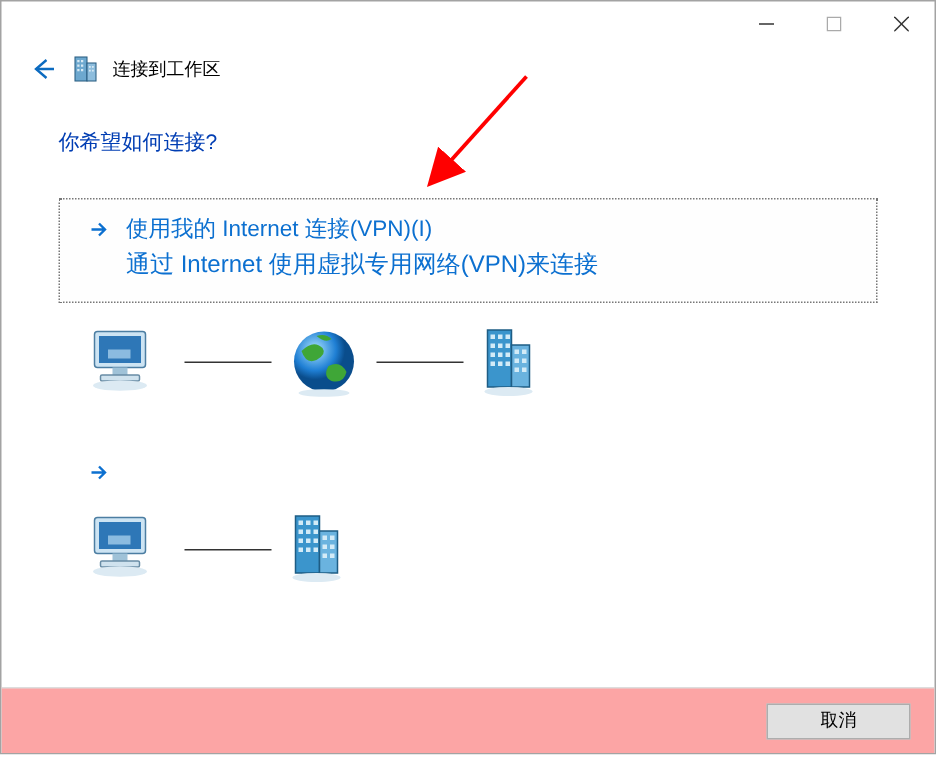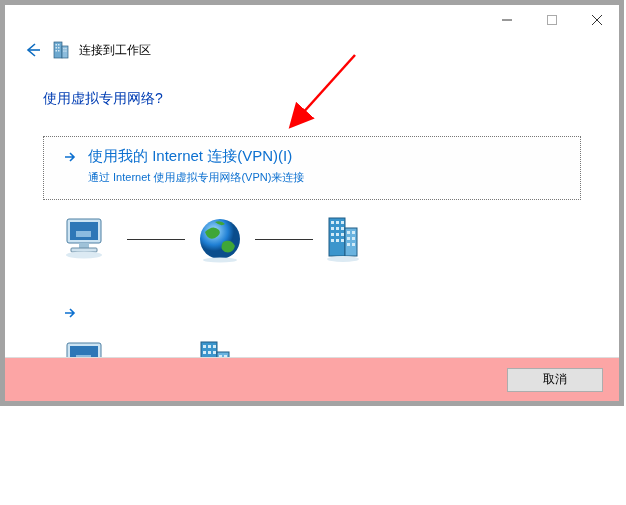--- a/index.html
+++ b/index.html
@@ -4,22 +4,22 @@
 <style>
   html, body {
     margin: 0;
     padding: 0;
     font-family: "Microsoft YaHei", "Segoe UI", Arial, sans-serif;
     font-size: 12px;
     background: #fff;
   }
   .outer {
     width: 624px;
-    height: 406px;
-    border: 5px solid #a3a3a3;
+    height: 503px;
+    border: 1px solid #a3a3a3;
     position: relative;
     box-sizing: border-box;
     overflow: hidden;
   }
   
   .title-controls {
     position: absolute;
     top: 0;
     right: 0;
     height: 30px;
@@ -103,21 +103,21 @@
     justify-content: center;
     color: #0c70d0;
   }
   .opt-arrow svg { width:16px; height:16px; }
   .opt-title {
     color: #0c70d0;
     font-size: 15px;
   }
   .opt-desc {
     color: #0c70d0;
-    font-size: 11px;
+    font-size: 16px;
     margin: 4px 0 0 26px;
   }
 
   
   .illus {
     margin: 14px 0 30px 18px;
     display: flex;
     align-items: center;
   }
   .illus svg { display:block; }
@@ -216,21 +216,21 @@
         <rect x="12.3" y="8" width="1.2" height="1.2" fill="#d7e9f4"></rect>
         <rect x="14.3" y="8" width="1.2" height="1.2" fill="#d7e9f4"></rect>
         <rect x="12.3" y="10.5" width="1.2" height="1.2" fill="#d7e9f4"></rect>
         <rect x="14.3" y="10.5" width="1.2" height="1.2" fill="#d7e9f4"></rect>
       </svg>
     </div>
     <span class="header-title">连接到工作区</span>
   </div>
 
   <div class="content">
-    <div class="question">使用虚拟专用网络?</div>
+    <div class="question">你希望如何连接?</div>
 
     <div class="option selected">
       <div class="opt-head">
         <span class="opt-arrow">
           <svg viewBox="0 0 16 16">
               <path d="M3 8 H12 M8 4 L12 8 L8 12" fill="none" stroke="#0c70d0" stroke-width="1.6"></path>
             </svg>
         </span>
         <span class="opt-title">使用我的 Internet 连接(VPN)(I)</span>
       </div>

